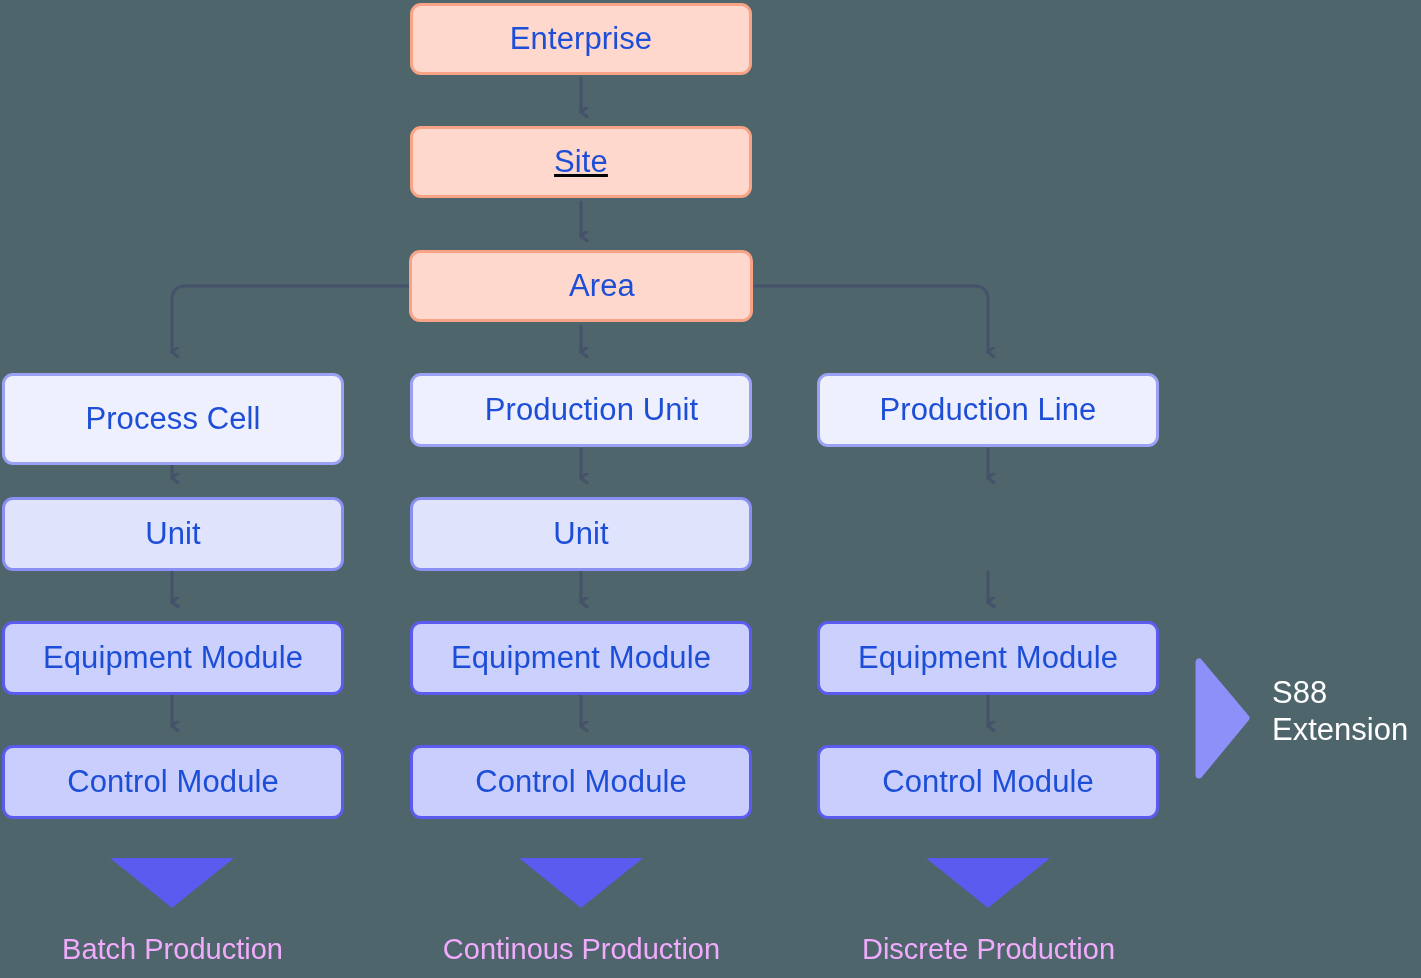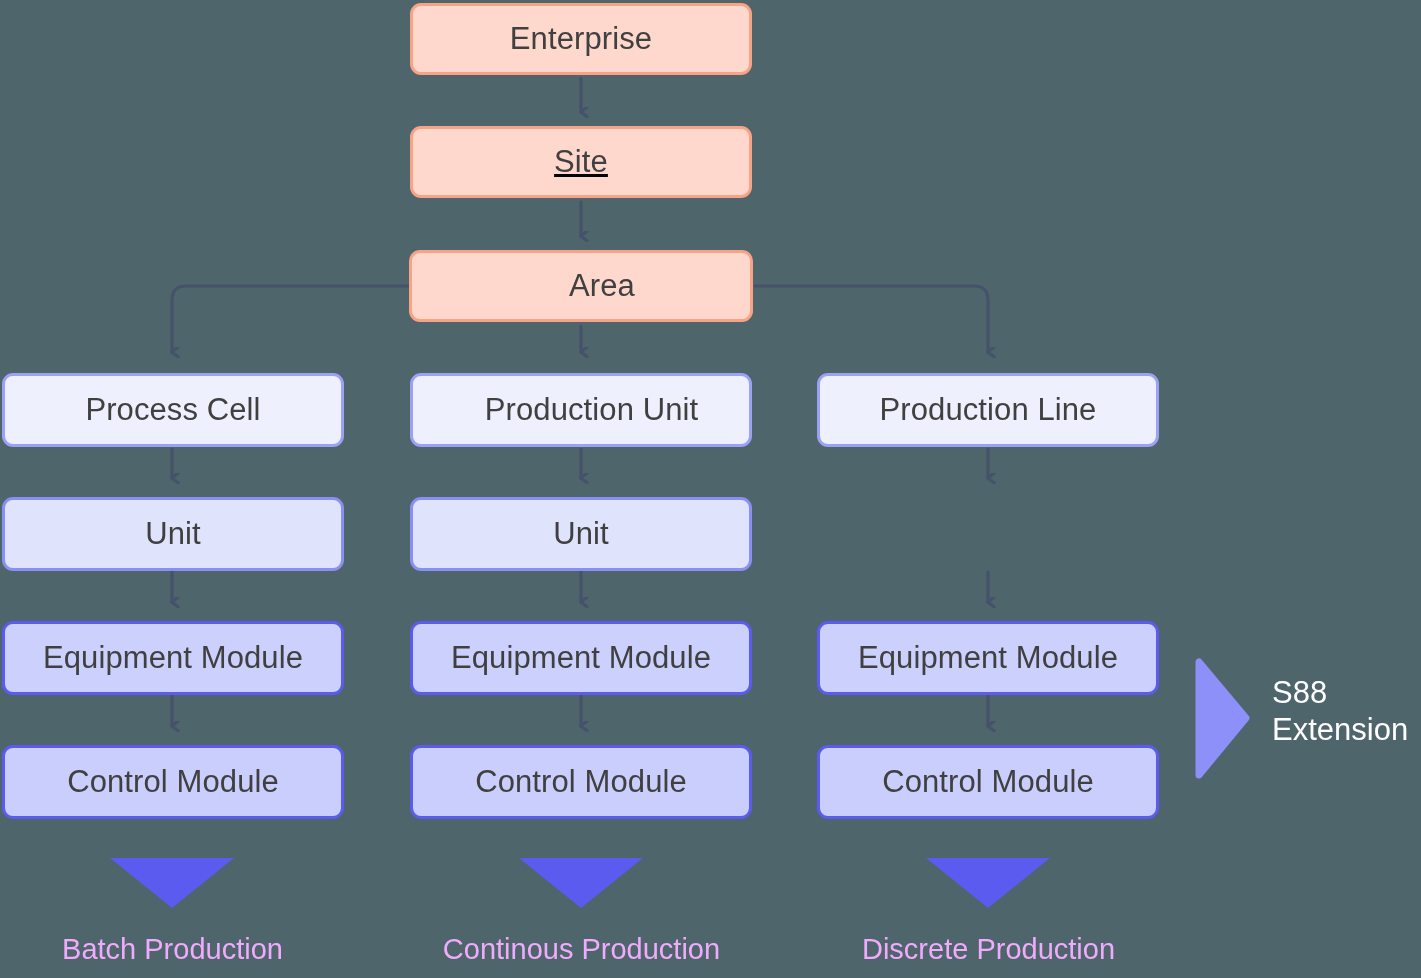--- a/index.html
+++ b/index.html
@@ -31,21 +31,21 @@
     justify-content: center;
     border-radius: 11px;
     border-style: solid;
     border-width: 3px;
     text-align: center;
     line-height: 1.1;
     z-index: 3;
   }
   .node .node-label {
     display: block;
-    color: #404040;
+    color: #1d4ed8;
     font-size: 31px;
     font-weight: 400;
     letter-spacing: 0.1px;
     white-space: nowrap;
   }
   .tier-top {
     background: #fed8cc;
     border-color: #f9a386;
   }
   .tier-l1 {
@@ -134,21 +134,21 @@
   </div>
 
   <div class="node tier-top" style="left:410px; top:126px; width:342px; height:72px;text-decoration:underline;">
     <span class="node-label">Site</span>
   </div>
 
   <div class="node tier-top" style="left:409px; top:250px; width:344px; height:72px;padding-left:42px;">
     <span class="node-label">Area</span>
   </div>
 
-  <div class="node tier-l1" style="left:2px; top:373px; width:342px; height:74px;">
+  <div class="node tier-l1" style="left:2px; top:373px; width:342px; height:92px;">
     <span class="node-label">Process Cell</span>
   </div>
   <div class="node tier-l2" style="left:2px; top:497px; width:342px; height:74px;">
     <span class="node-label">Unit</span>
   </div>
   <div class="node tier-l3" style="left:2px; top:621px; width:342px; height:74px;">
     <span class="node-label">Equipment Module</span>
   </div>
   <div class="node tier-l4" style="left:2px; top:745px; width:342px; height:74px;">
     <span class="node-label">Control Module</span>

